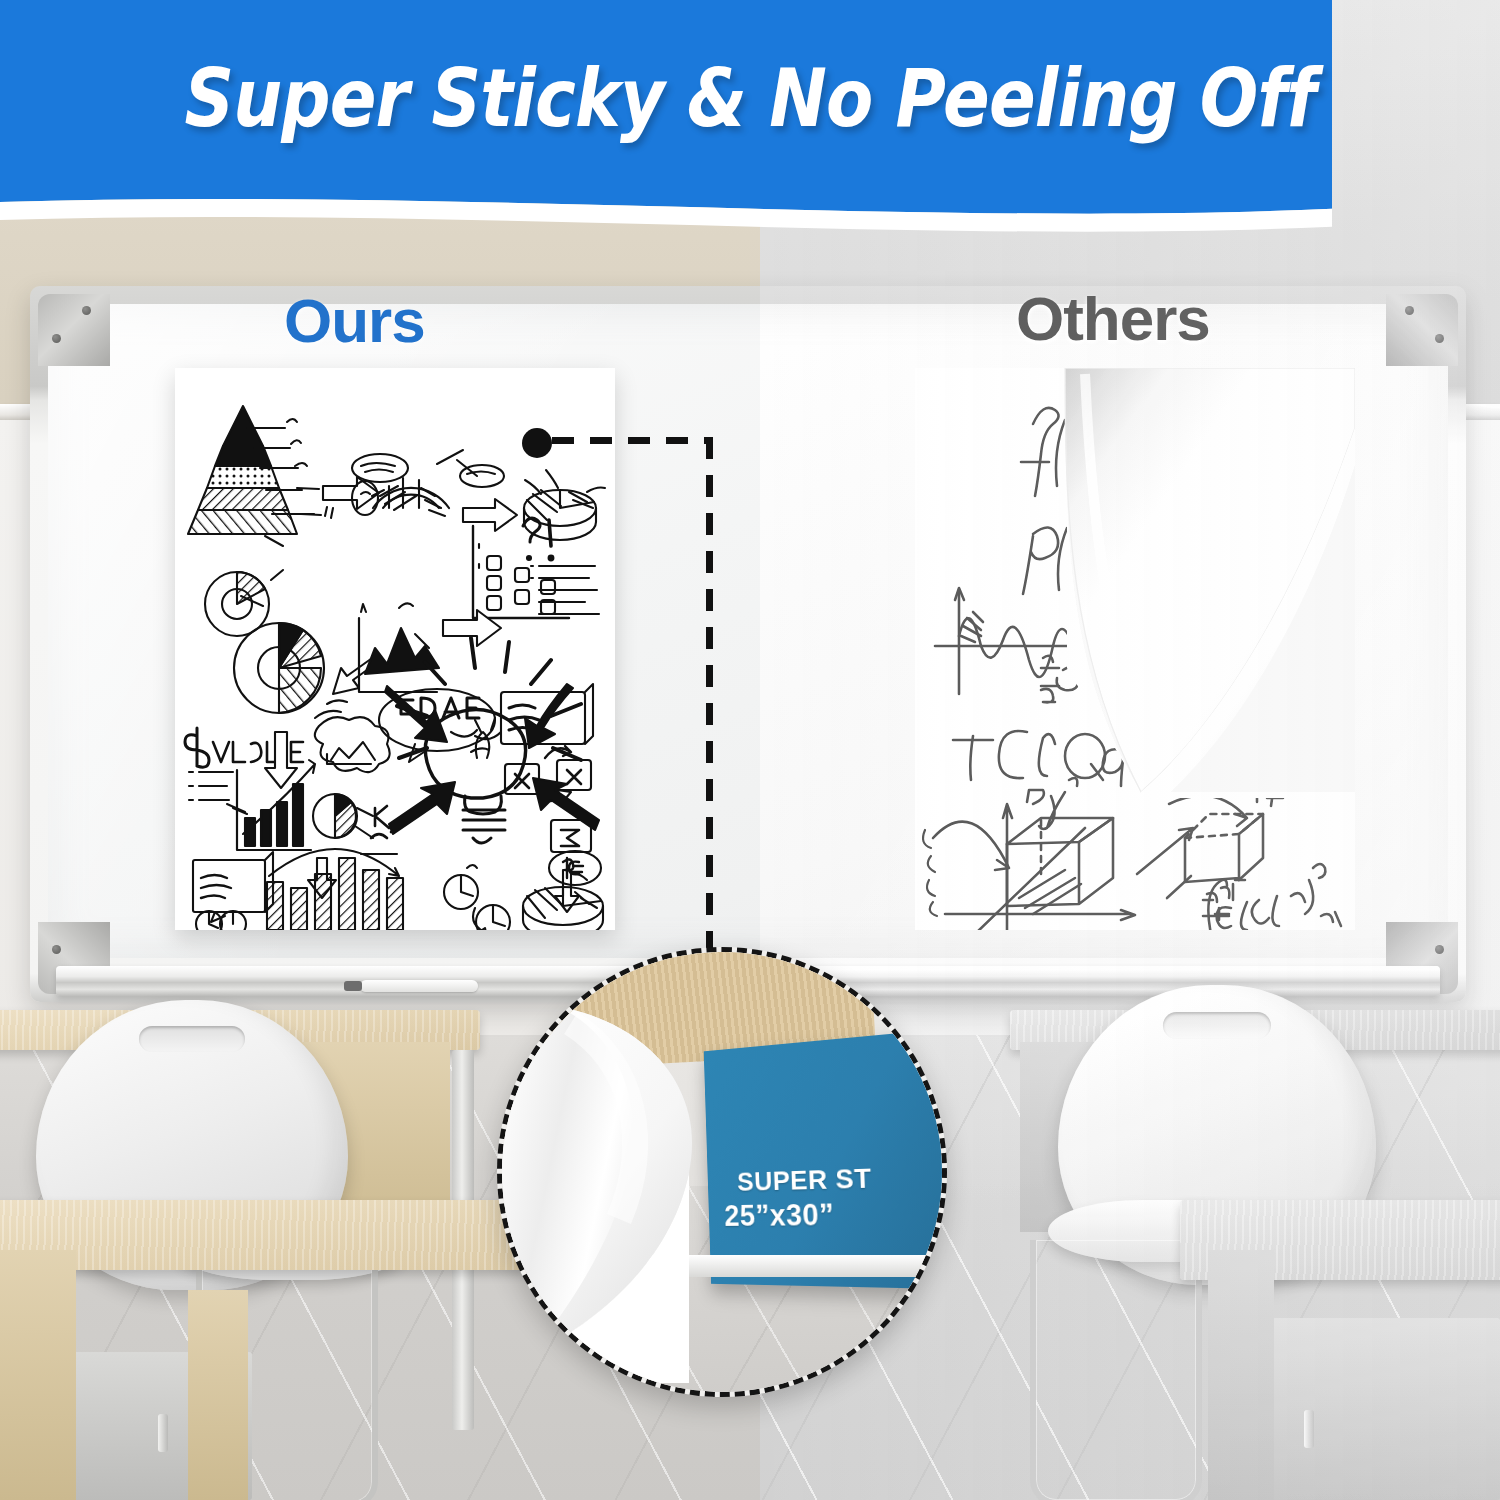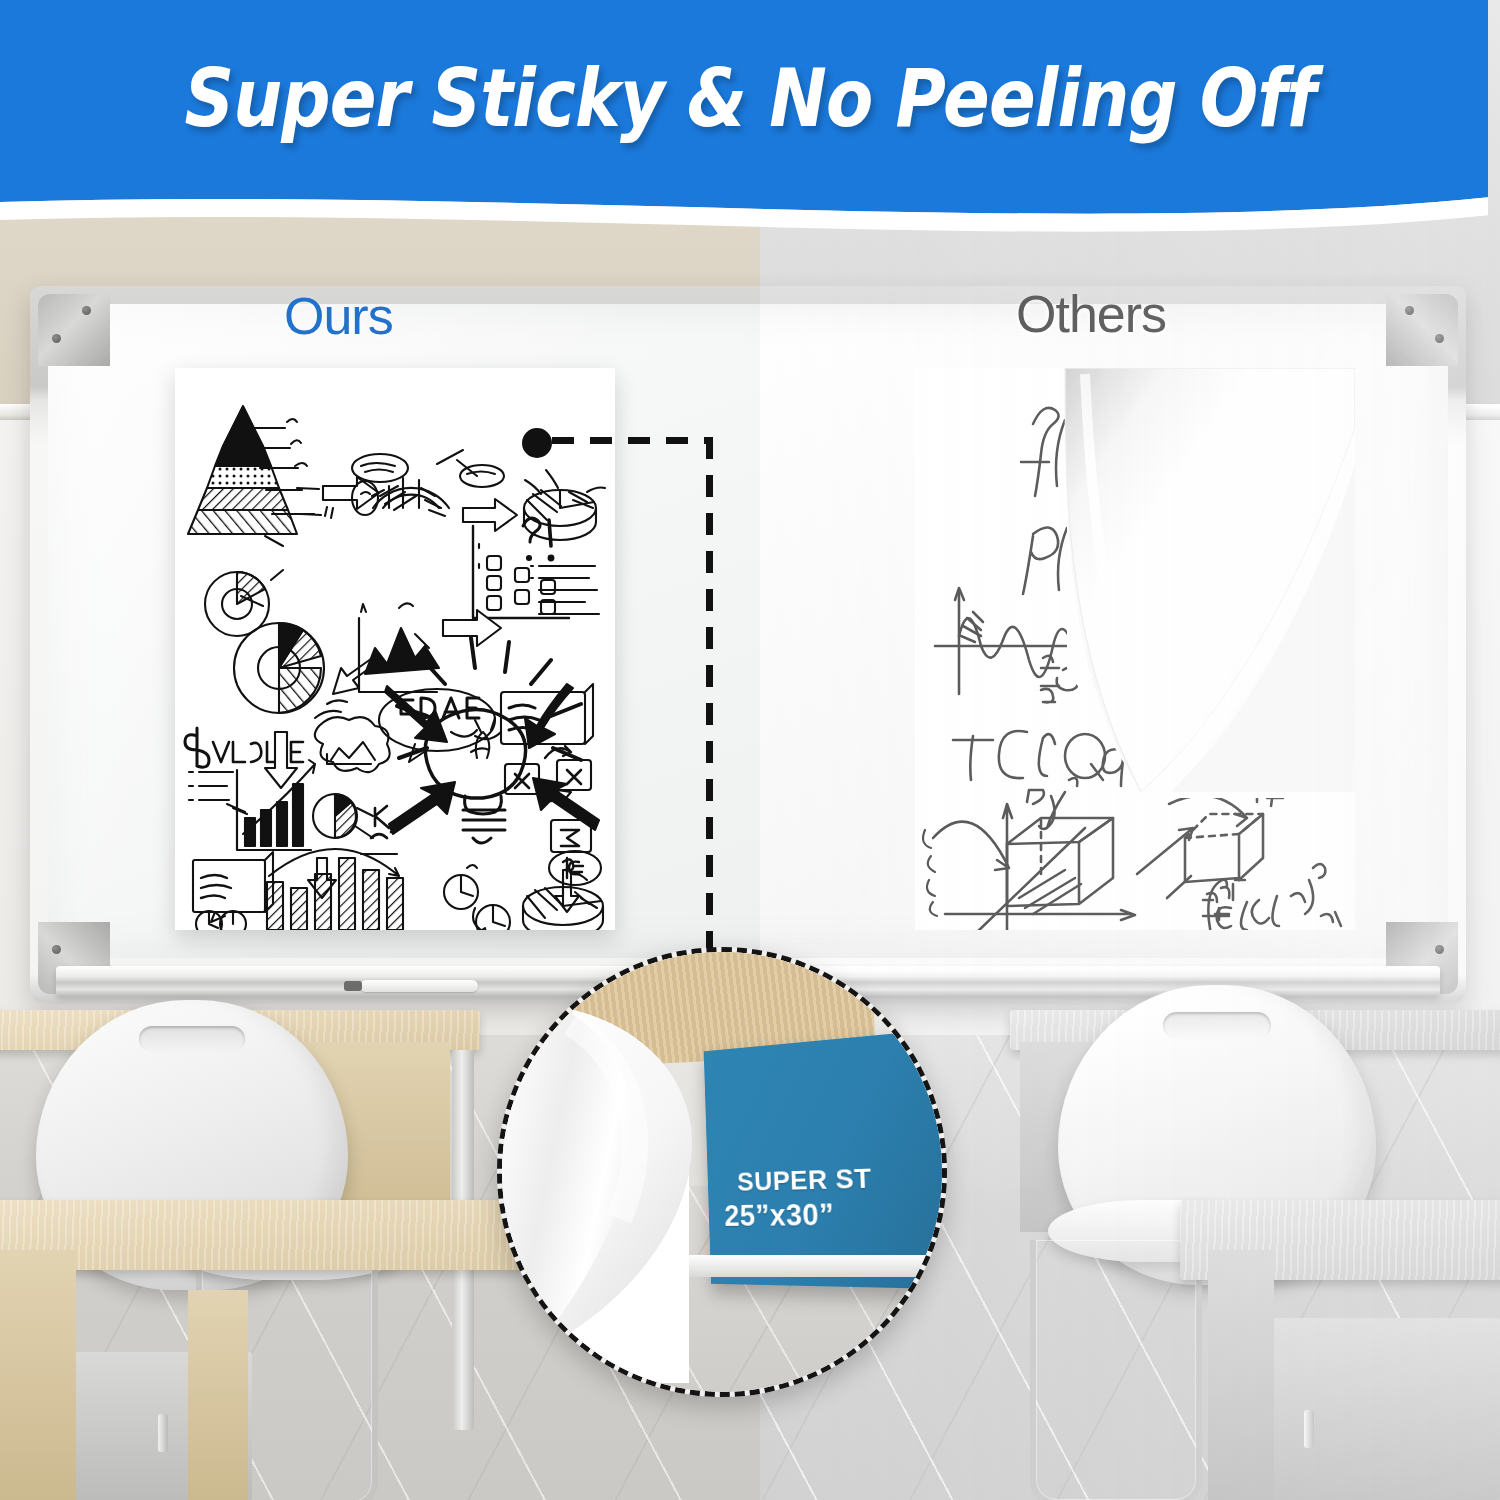--- a/index.html
+++ b/index.html
@@ -86,26 +86,26 @@
     box-shadow:0 6px 12px rgba(0,0,0,.16);}
   .chair-leg{position:absolute;border-radius:0 0 26px 26px;
     border:6px solid #c4c4c2;border-top:none;
     background:transparent;box-shadow:inset 0 0 0 1px rgba(255,255,255,.4);}
 
   
   .sheet{position:absolute;background:#fff;box-shadow:0 8px 22px rgba(0,0,0,.16);}
   .sheet svg{display:block;width:100%;height:100%;}
 
   
-  .cmp-label{position:absolute;font-weight:normal;font-size:52px;letter-spacing:-1px;line-height:1;}
+  .cmp-label{position:absolute;font-weight:bold;font-size:62px;letter-spacing:-1px;line-height:1;}
   .lbl-ours{color:#2272cb;text-shadow:0 2px 5px rgba(255,255,255,.85);}
   .lbl-others{color:#4d4d4d;text-shadow:0 2px 5px rgba(255,255,255,.85);}
 
   
-  .banner{position:absolute;left:0;top:0;width:1488px;height:260px;overflow:hidden;pointer-events:none;}
+  .banner{position:absolute;left:0;top:0;width:1332px;height:260px;overflow:hidden;pointer-events:none;}
   .banner svg{position:absolute;left:0;top:0;}
   .banner-title{position:absolute;left:0;top:52px;width:1500px;text-align:center;
     color:#fff;font-size:80px;font-weight:bold;font-style:italic;
     font-family:"DejaVu Sans",sans-serif;
     transform:scaleX(.86);letter-spacing:-1px;
     text-shadow:4px 5px 7px rgba(0,0,0,.22);}
 
   
   .callout-dot{position:absolute;width:30px;height:30px;border-radius:50%;background:#111;}
   .callout-line{position:absolute;}

